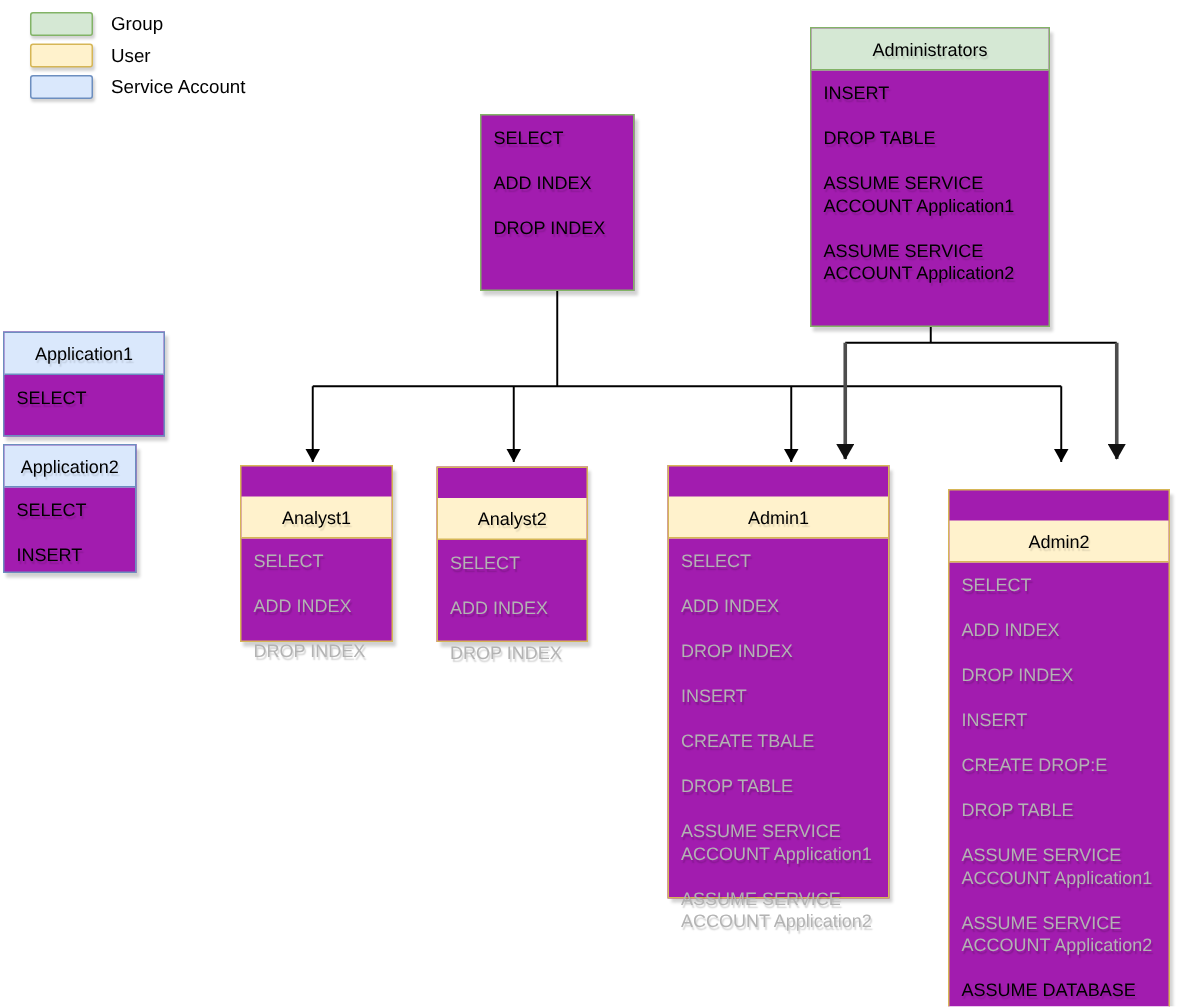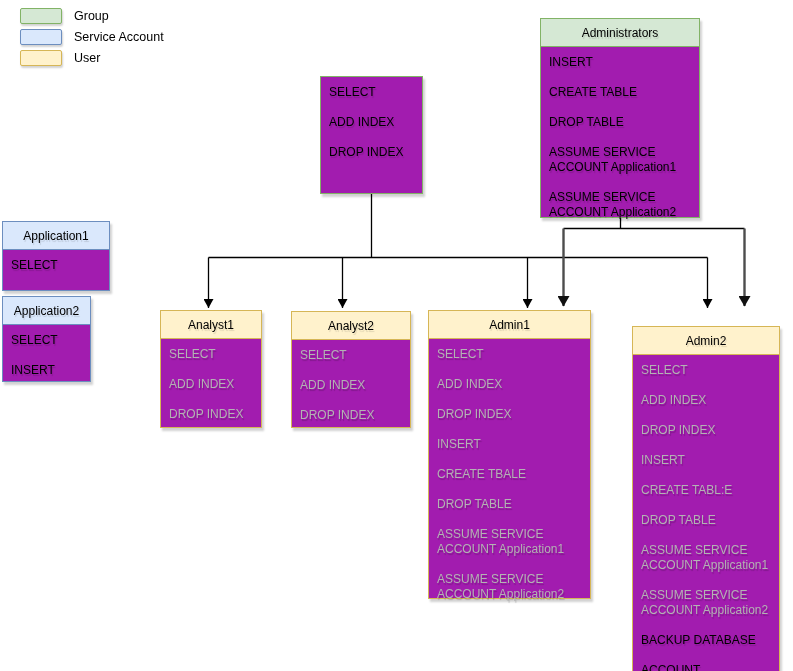--- a/index.html
+++ b/index.html
@@ -31,21 +31,21 @@
   .node .body { padding:8px 8px 0 8px; }
   .perm {
     font-size:12px; line-height:15px; margin-bottom:15px; color:#000;
     text-shadow:1px 2px 1px rgba(0,0,0,0.14);
   }
   .perm.muted { color:#b3b3b3; text-shadow:1px 2px 1px rgba(0,0,0,0.18); }
 
   .green  { border-color:#82b366; }
   .green .hdr  { background:#d5e8d4; border-color:#82b366; }
   .yellow { border-color:#d6b656; }
-  .yellow .hdr { background:#fff2cc; border-color:#d6b656; }
+  .yellow .hdr { background:#fff2cc; border-color:#d6b656;margin-top:20px; }
   .blue   { border-color:#6c8ebf; }
   .blue .hdr   { background:#dae8fc; border-color:#6c8ebf; }
 
   .swatch.green  { background:#d5e8d4; border-color:#82b366; }
   .swatch.yellow { background:#fff2cc; border-color:#d6b656; }
   .swatch.blue   { background:#dae8fc; border-color:#6c8ebf; }
 </style>
 </head>
 <body>
 
@@ -73,42 +73,41 @@
     <path d="M563.5,228.5 V306" stroke="#4d4d4d" stroke-width="2.4" fill="none" marker-end="url(#arrThick)"></path>
     <path d="M744.5,228.5 V306" stroke="#4d4d4d" stroke-width="2.4" fill="none" marker-end="url(#arrThick)"></path>
   </svg>
 
   <div class="legend">
     <div class="legend-row">
       <div class="swatch green"></div>
       <div class="legend-label">Group</div>
     </div>
     <div class="legend-row">
+      <div class="swatch yellow"></div>
+      <div class="legend-label">User</div>
+    </div>
+    <div class="legend-row">
       <div class="swatch blue"></div>
       <div class="legend-label">Service Account</div>
-    </div>
-    <div class="legend-row">
-      <div class="swatch yellow"></div>
-      <div class="legend-label">User</div>
     </div>
   </div>
 
   <div class="node green" style="left:320px;top:76px;width:103px;height:118px">
     <div class="body">
       <div class="perm">SELECT</div>
       <div class="perm">ADD INDEX</div>
       <div class="perm">DROP INDEX</div>
     </div>
   </div>
 
   <div class="node green" style="left:540px;top:18px;width:160px;height:200px">
     <div class="hdr">Administrators</div>
     <div class="body">
       <div class="perm">INSERT</div>
-      <div class="perm">CREATE TABLE</div>
       <div class="perm">DROP TABLE</div>
       <div class="perm">ASSUME SERVICE ACCOUNT Application1</div>
       <div class="perm">ASSUME SERVICE ACCOUNT Application2</div>
     </div>
   </div>
 
   <div class="node blue" style="left:2px;top:221px;width:108px;height:70px">
     <div class="hdr">Application1</div>
     <div class="body">
       <div class="perm">SELECT</div>
@@ -125,52 +124,52 @@
 
   <div class="node yellow" style="left:160px;top:310px;width:102px;height:118px">
     <div class="hdr">Analyst1</div>
     <div class="body">
       <div class="perm muted">SELECT</div>
       <div class="perm muted">ADD INDEX</div>
       <div class="perm muted">DROP INDEX</div>
     </div>
   </div>
 
-  <div class="node yellow" style="left:291px;top:311px;width:120px;height:117px">
+  <div class="node yellow" style="left:291px;top:311px;width:101px;height:117px">
     <div class="hdr">Analyst2</div>
     <div class="body">
       <div class="perm muted">SELECT</div>
       <div class="perm muted">ADD INDEX</div>
       <div class="perm muted">DROP INDEX</div>
     </div>
   </div>
 
-  <div class="node yellow" style="left:428px;top:310px;width:163px;height:289px">
+  <div class="node yellow" style="left:445px;top:310px;width:148px;height:289px">
     <div class="hdr">Admin1</div>
     <div class="body">
       <div class="perm muted">SELECT</div>
       <div class="perm muted">ADD INDEX</div>
       <div class="perm muted">DROP INDEX</div>
       <div class="perm muted">INSERT</div>
       <div class="perm muted">CREATE TBALE</div>
       <div class="perm muted">DROP TABLE</div>
       <div class="perm muted">ASSUME SERVICE ACCOUNT Application1</div>
       <div class="perm muted">ASSUME SERVICE ACCOUNT Application2</div>
     </div>
   </div>
 
   <div class="node yellow" style="left:632px;top:326px;width:148px;height:348px">
     <div class="hdr">Admin2</div>
     <div class="body">
       <div class="perm muted">SELECT</div>
       <div class="perm muted">ADD INDEX</div>
       <div class="perm muted">DROP INDEX</div>
       <div class="perm muted">INSERT</div>
-      <div class="perm muted">CREATE TABL:E</div>
+      <div class="perm muted">CREATE DROP:E</div>
       <div class="perm muted">DROP TABLE</div>
       <div class="perm muted">ASSUME SERVICE ACCOUNT Application1</div>
       <div class="perm muted">ASSUME SERVICE ACCOUNT Application2</div>
-      <div class="perm">BACKUP DATABASE</div>
+      <div class="perm">ASSUME DATABASE</div>
       <div class="perm">ACCOUNT</div>
     </div>
   </div>
 
 </div>
 
 </body></html>

